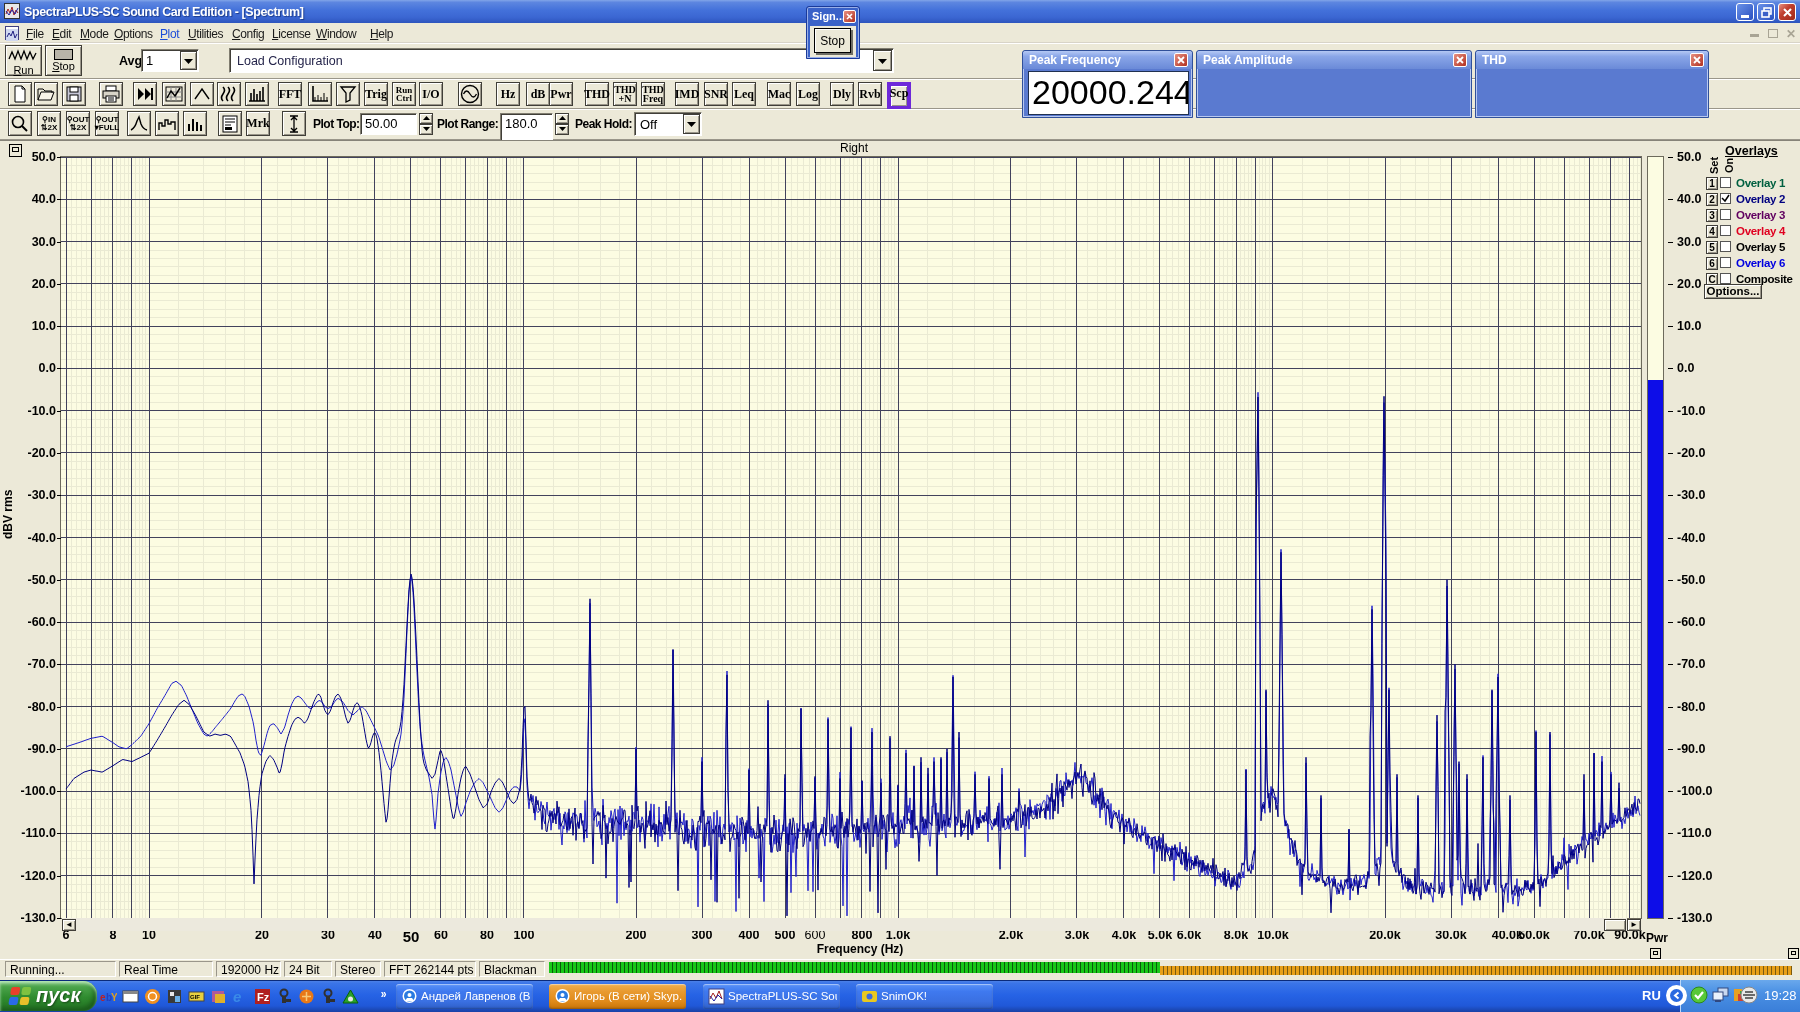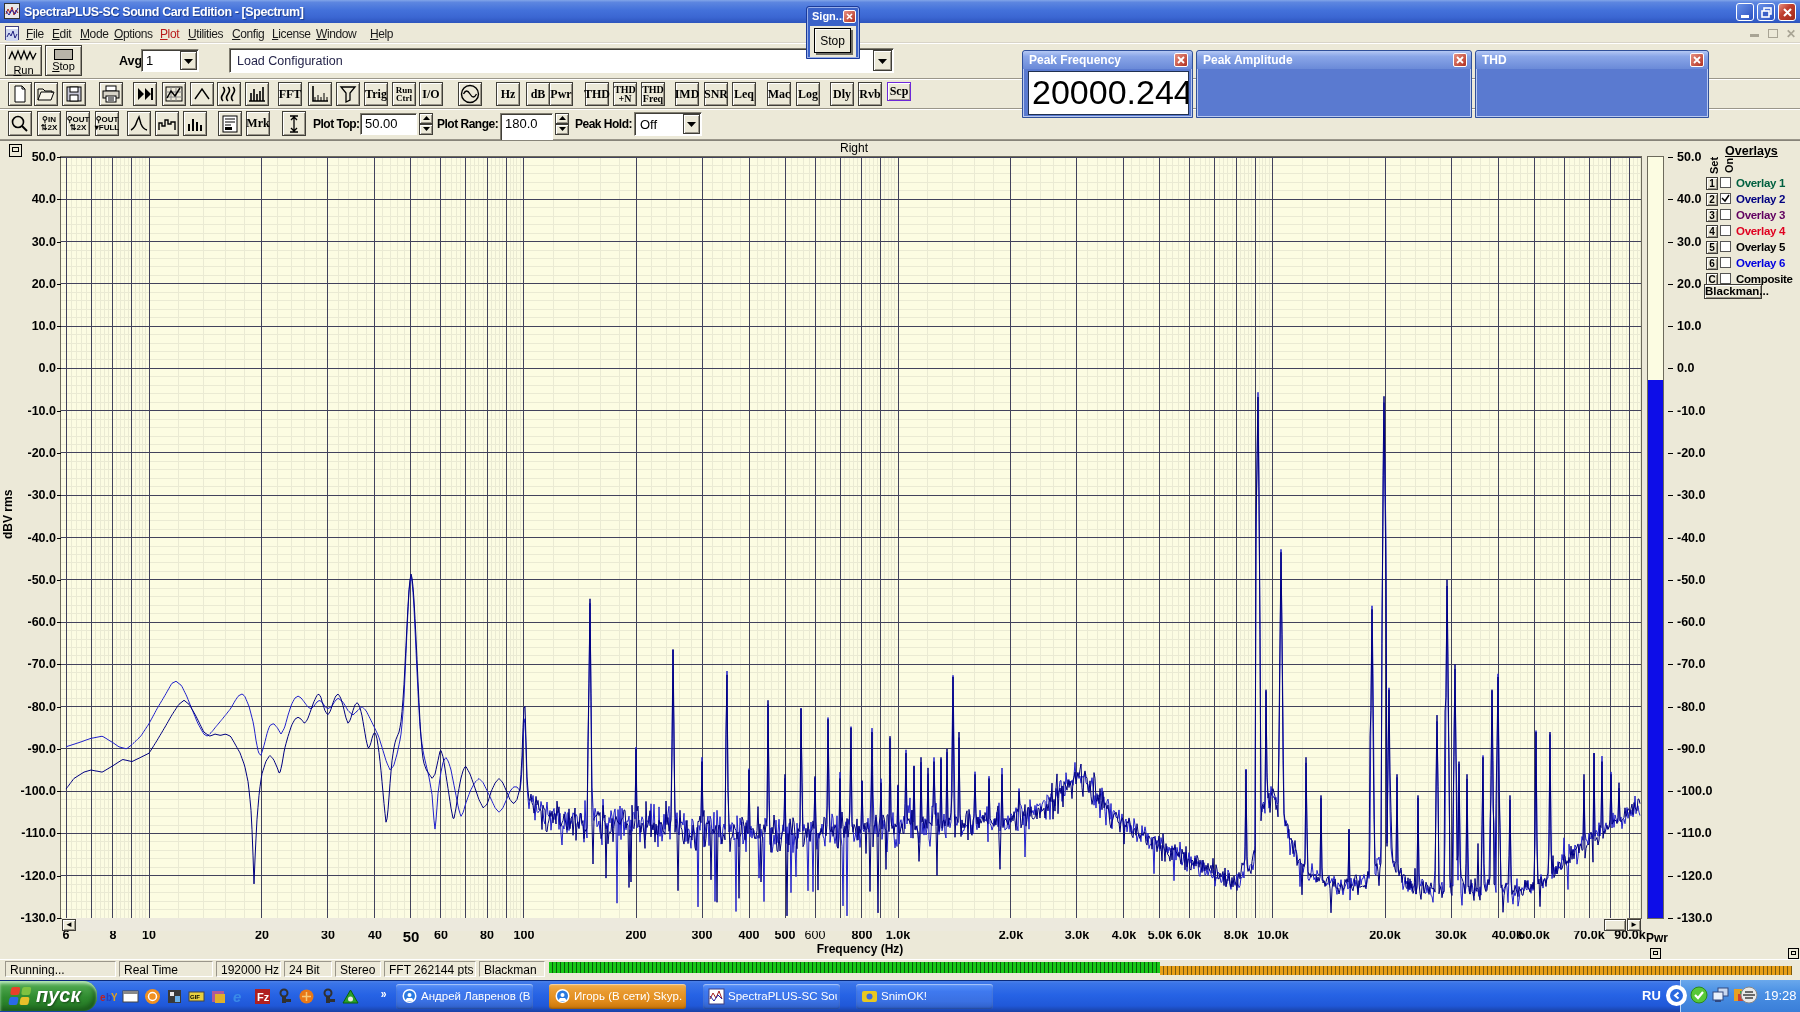--- a/index.html
+++ b/index.html
@@ -23,21 +23,21 @@
   </div>
 <div style="position:absolute;left:0;top:23px;width:1800px;height:20px;background:#ece9d8;border-bottom:1px solid #d8d4c8"></div>
 <div style="position:absolute;left:5px;top:26px;width:14px;height:14px;background:#fff;border:1px solid #404080"><svg width="12" height="12">
       <rect width="12" height="12" fill="#d0d8f0"></rect>
       <path d="M1 8L3 4L5 7L7 2L9 9L11 5" stroke="#202080" fill="none"></path>
     </svg></div>
 <div style="position:absolute;left:26px;top:27px;font-size:12px;letter-spacing:-0.4px;color:#1a1a1a"><u>F</u>ile</div>
 <div style="position:absolute;left:52px;top:27px;font-size:12px;letter-spacing:-0.4px;color:#1a1a1a"><u>E</u>dit</div>
 <div style="position:absolute;left:80px;top:27px;font-size:12px;letter-spacing:-0.4px;color:#1a1a1a"><u>M</u>ode</div>
 <div style="position:absolute;left:114px;top:27px;font-size:12px;letter-spacing:-0.4px;color:#1a1a1a"><u>O</u>ptions</div>
-<div style="position:absolute;left:160px;top:27px;font-size:12px;letter-spacing:-0.4px;color:#b91c1c"><u>P</u>lot</div>
+<div style="position:absolute;left:160px;top:27px;font-size:12px;letter-spacing:-0.4px;color:#1d4ed8"><u>P</u>lot</div>
 <div style="position:absolute;left:188px;top:27px;font-size:12px;letter-spacing:-0.4px;color:#1a1a1a"><u>U</u>tilities</div>
 <div style="position:absolute;left:232px;top:27px;font-size:12px;letter-spacing:-0.4px;color:#1a1a1a"><u>C</u>onfig</div>
 <div style="position:absolute;left:272px;top:27px;font-size:12px;letter-spacing:-0.4px;color:#1a1a1a"><u>L</u>icense</div>
 <div style="position:absolute;left:316px;top:27px;font-size:12px;letter-spacing:-0.4px;color:#1a1a1a"><u>W</u>indow</div>
 <div style="position:absolute;left:370px;top:27px;font-size:12px;letter-spacing:-0.4px;color:#1a1a1a"><u>H</u>elp</div>
 <div style="position:absolute;left:1750px;top:34px;width:9px;height:3px;background:#a8a494"></div>
 <div style="position:absolute;left:1768px;top:29px;width:10px;height:9px;border:1px solid #a8a494"></div>
 <div style="position:absolute;left:1786px;top:28px;color:#a8a494;font-size:12px;font-weight:bold;line-height:12px">✕</div>
 <div style="position:absolute;left:0;top:43px;width:1800px;height:36px;background:#ece9d8;border-top:1px solid #fff;border-bottom:1px solid #9a968a"></div>
 <div style="position:absolute;left:5px;top:45px;width:37px;height:31px;background:#ece9d8;border:1px solid #403e38;box-shadow:inset 1px 1px 0 #fff,inset -1px -1px 0 #9a968a"><svg width="33" height="16" style="margin:1px 0 0 1px">
@@ -181,21 +181,21 @@
   </div>
 <div style="position:absolute;left:796px;top:82px;width:24px;height:24px;background:#ece9d8;border:1px solid #403e38;box-shadow:inset 1px 1px 0 #fff,inset -1px -1px 0 #9a968a;display:flex;align-items:center;justify-content:center;text-align:center">
     <span style="font-family:'Liberation Serif',serif;font-weight:bold;font-size:12px">Log</span>
   </div>
 <div style="position:absolute;left:830px;top:82px;width:24px;height:24px;background:#ece9d8;border:1px solid #403e38;box-shadow:inset 1px 1px 0 #fff,inset -1px -1px 0 #9a968a;display:flex;align-items:center;justify-content:center;text-align:center">
     <span style="font-family:'Liberation Serif',serif;font-weight:bold;font-size:12px">Dly</span>
   </div>
 <div style="position:absolute;left:858px;top:82px;width:24px;height:24px;background:#ece9d8;border:1px solid #403e38;box-shadow:inset 1px 1px 0 #fff,inset -1px -1px 0 #9a968a;display:flex;align-items:center;justify-content:center;text-align:center">
     <span style="font-family:'Liberation Serif',serif;font-weight:bold;font-size:12px">Rvb</span>
   </div>
-<div style="position:absolute;left:887px;top:82px;width:24px;height:19px;background:#ece9d8;border:1px solid #6d28d9;box-shadow:inset 1px 1px 0 #fff,inset -1px -1px 0 #9a968a;display:flex;align-items:center;justify-content:center;text-align:center">
+<div style="position:absolute;left:887px;top:82px;width:24px;height:28px;background:#ece9d8;border:4px solid #6d28d9;box-shadow:inset 1px 1px 0 #fff,inset -1px -1px 0 #9a968a;display:flex;justify-content:center;text-align:center">
     <span style="font-family:'Liberation Serif',serif;font-weight:bold;font-size:12px">Scp</span>
   </div>
 <div style="position:absolute;left:0;top:109px;width:1800px;height:31px;background:#ece9d8;border-top:1px solid #fff;border-bottom:1px solid #9a968a"></div>
 <div style="position:absolute;left:8px;top:111px;width:24px;height:25px;background:#ece9d8;border:1px solid #403e38;box-shadow:inset 1px 1px 0 #fff,inset -1px -1px 0 #9a968a;display:flex;align-items:center;justify-content:center;text-align:center">
     <svg width="20" height="20">
       <circle cx="8" cy="8" r="5.5" fill="none" stroke="#000" stroke-width="1.6"></circle>
       <path d="M12 12l5 5" stroke="#000" stroke-width="2"></path>
     </svg>
   </div>
 <div style="position:absolute;left:37px;top:111px;width:24px;height:25px;background:#ece9d8;border:1px solid #403e38;box-shadow:inset 1px 1px 0 #fff,inset -1px -1px 0 #9a968a;display:flex;align-items:center;justify-content:center;text-align:center">
@@ -501,21 +501,21 @@
 <div style="position:absolute;left:1736px;top:225px;font-size:11.5px;letter-spacing:-0.3px;font-weight:bold;color:#e00020">Overlay 4</div>
 <div style="position:absolute;left:1706px;top:241px;width:12px;height:13px;background:#ece9d8;border:1px solid #403e38;box-shadow:inset 1px 1px 0 #fff,inset -1px -1px 0 #9a968a;font-size:10px;font-weight:bold;text-align:center;line-height:12px">5</div>
 <div style="position:absolute;left:1720px;top:241px;width:11px;height:11px;background:#fff;border:1px solid #555;display:flex;align-items:center;justify-content:center"></div>
 <div style="position:absolute;left:1736px;top:241px;font-size:11.5px;letter-spacing:-0.3px;font-weight:bold;color:#000000">Overlay 5</div>
 <div style="position:absolute;left:1706px;top:257px;width:12px;height:13px;background:#ece9d8;border:1px solid #403e38;box-shadow:inset 1px 1px 0 #fff,inset -1px -1px 0 #9a968a;font-size:10px;font-weight:bold;text-align:center;line-height:12px">6</div>
 <div style="position:absolute;left:1720px;top:257px;width:11px;height:11px;background:#fff;border:1px solid #555;display:flex;align-items:center;justify-content:center"></div>
 <div style="position:absolute;left:1736px;top:257px;font-size:11.5px;letter-spacing:-0.3px;font-weight:bold;color:#0000e0">Overlay 6</div>
 <div style="position:absolute;left:1706px;top:273px;width:12px;height:13px;background:#ece9d8;border:1px solid #403e38;box-shadow:inset 1px 1px 0 #fff,inset -1px -1px 0 #9a968a;font-size:10px;font-weight:bold;text-align:center;line-height:12px">C</div>
 <div style="position:absolute;left:1720px;top:273px;width:11px;height:11px;background:#fff;border:1px solid #555;display:flex;align-items:center;justify-content:center"></div>
 <div style="position:absolute;left:1736px;top:273px;font-size:11.5px;letter-spacing:-0.3px;font-weight:bold;color:#000000">Composite</div>
-<div style="position:absolute;left:1704px;top:284px;width:58px;height:15px;background:#ece9d8;border:1px solid #403e38;box-shadow:inset 1px 1px 0 #fff,inset -1px -1px 0 #9a968a;font-size:11.5px;font-weight:bold;text-align:center;line-height:13px">Blackman...</div>
+<div style="position:absolute;left:1704px;top:284px;width:58px;height:15px;background:#ece9d8;border:1px solid #403e38;box-shadow:inset 1px 1px 0 #fff,inset -1px -1px 0 #9a968a;font-size:11.5px;font-weight:bold;text-align:center;line-height:13px">Options...</div>
 <div style="position:absolute;left:0;top:959px;width:1800px;height:20px;background:#ece9d8;border-top:1px solid #fff"></div>
 <div style="position:absolute;left:5px;top:961px;width:111px;height:16px;background:#ece9d8;border:1px solid;border-color:#9a968a #fff #fff #9a968a;font-size:12px;padding:1px 0 0 4px;white-space:nowrap;overflow:hidden">Running...</div>
 <div style="position:absolute;left:119px;top:961px;width:94px;height:16px;background:#ece9d8;border:1px solid;border-color:#9a968a #fff #fff #9a968a;font-size:12px;padding:1px 0 0 4px;white-space:nowrap;overflow:hidden">Real Time</div>
 <div style="position:absolute;left:216px;top:961px;width:65px;height:16px;background:#ece9d8;border:1px solid;border-color:#9a968a #fff #fff #9a968a;font-size:12px;padding:1px 0 0 4px;white-space:nowrap;overflow:hidden">192000 Hz</div>
 <div style="position:absolute;left:284px;top:961px;width:48px;height:16px;background:#ece9d8;border:1px solid;border-color:#9a968a #fff #fff #9a968a;font-size:12px;padding:1px 0 0 4px;white-space:nowrap;overflow:hidden">24 Bit</div>
 <div style="position:absolute;left:335px;top:961px;width:46px;height:16px;background:#ece9d8;border:1px solid;border-color:#9a968a #fff #fff #9a968a;font-size:12px;padding:1px 0 0 4px;white-space:nowrap;overflow:hidden">Stereo</div>
 <div style="position:absolute;left:384px;top:961px;width:92px;height:16px;background:#ece9d8;border:1px solid;border-color:#9a968a #fff #fff #9a968a;font-size:12px;padding:1px 0 0 4px;white-space:nowrap;overflow:hidden">FFT 262144 pts</div>
 <div style="position:absolute;left:479px;top:961px;width:66px;height:16px;background:#ece9d8;border:1px solid;border-color:#9a968a #fff #fff #9a968a;font-size:12px;padding:1px 0 0 4px;white-space:nowrap;overflow:hidden">Blackman</div>
 <div style="position:absolute;left:549px;top:962px;width:611px;height:11px;background:repeating-linear-gradient(90deg,#19c819 0 3px,#0a5a0a 3px 4px)"></div>
 <div style="position:absolute;left:1160px;top:966px;width:632px;height:9px;background:repeating-linear-gradient(90deg,#e8a018 0 3px,#7a5a10 3px 4px)"></div>

